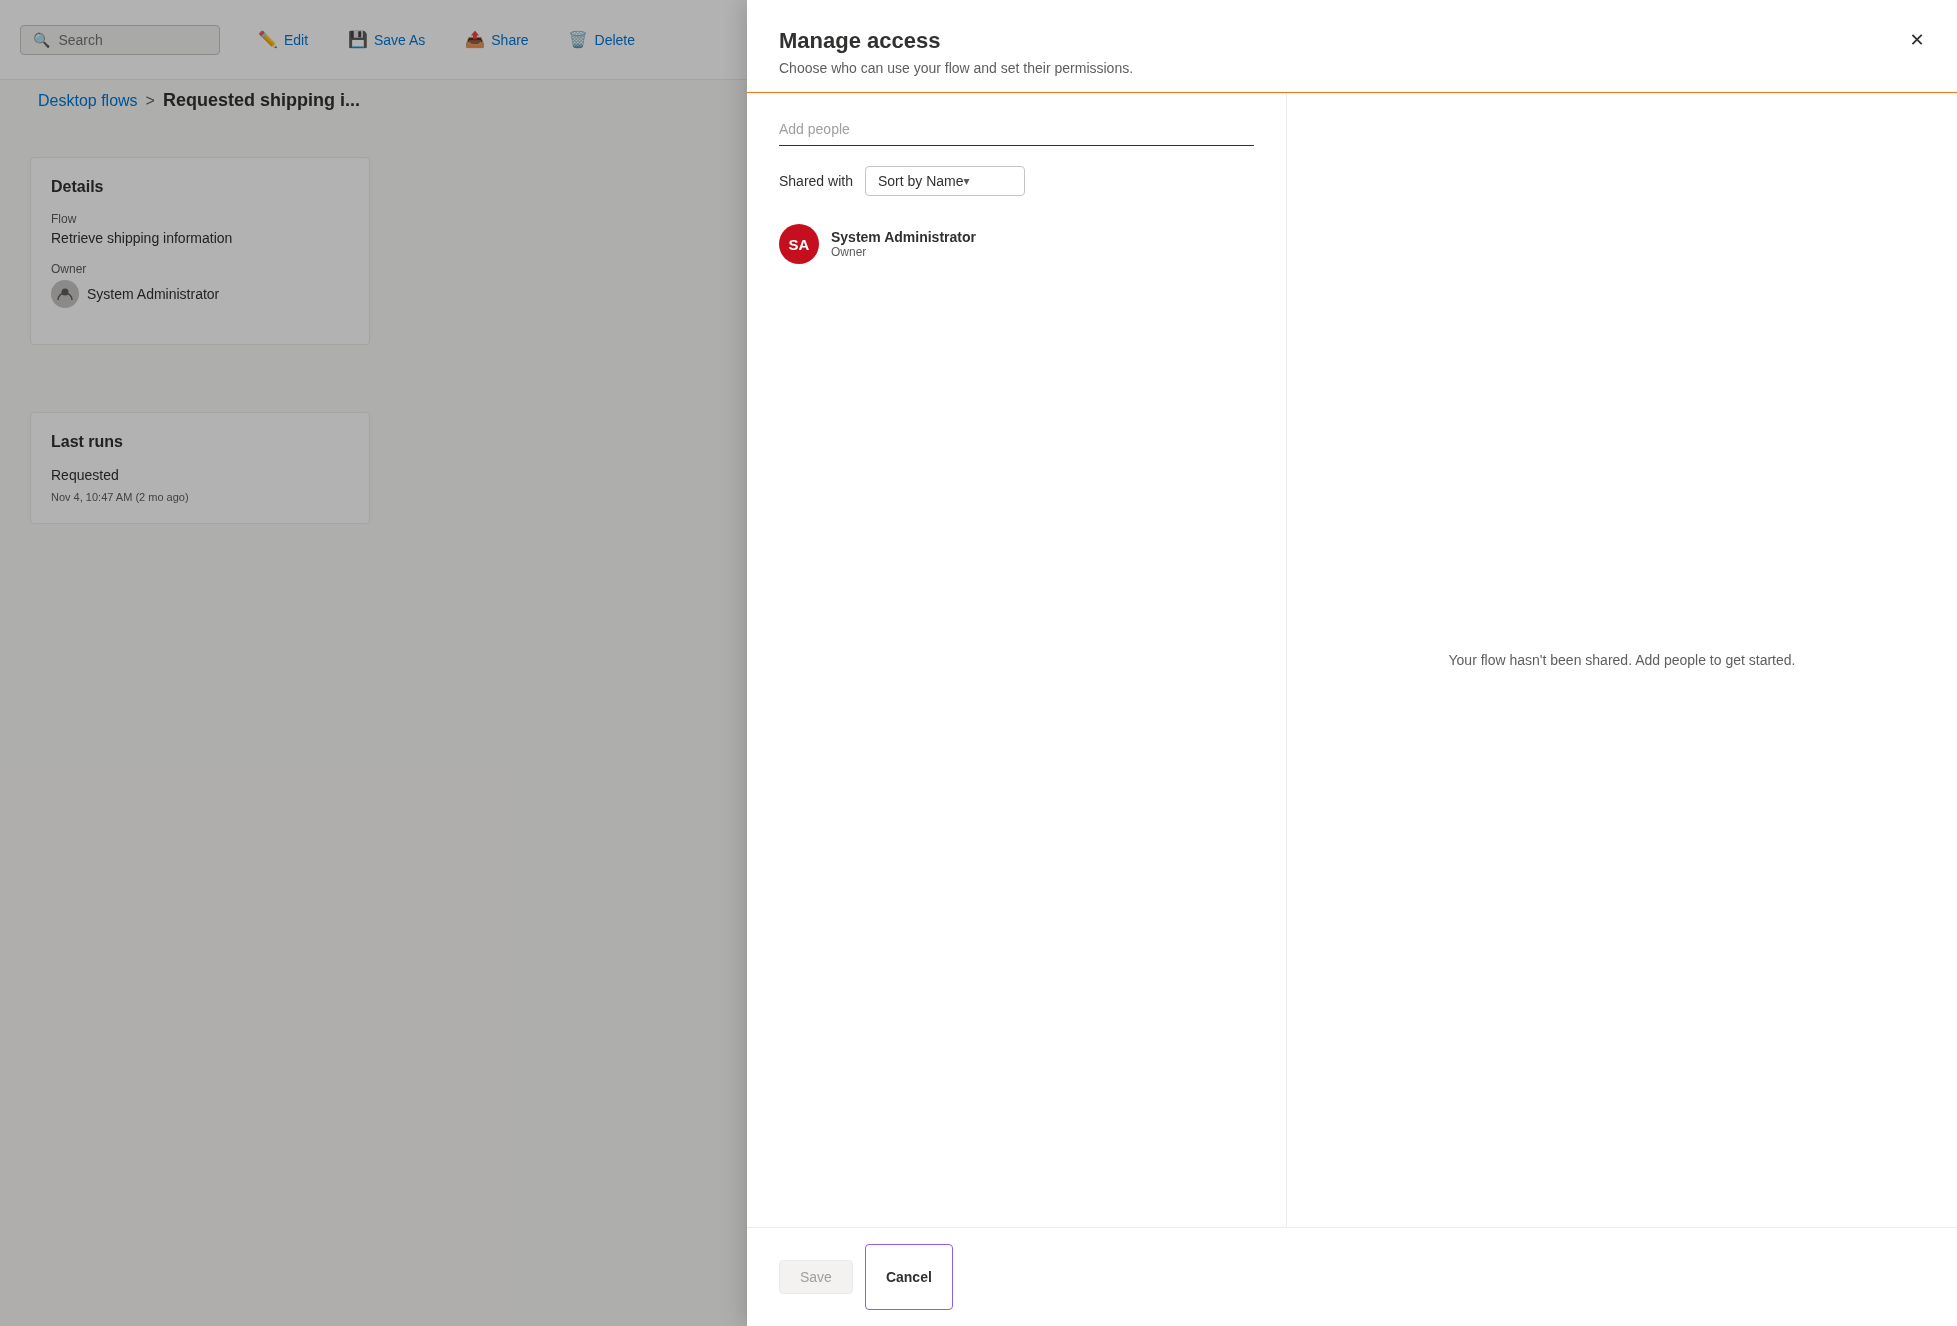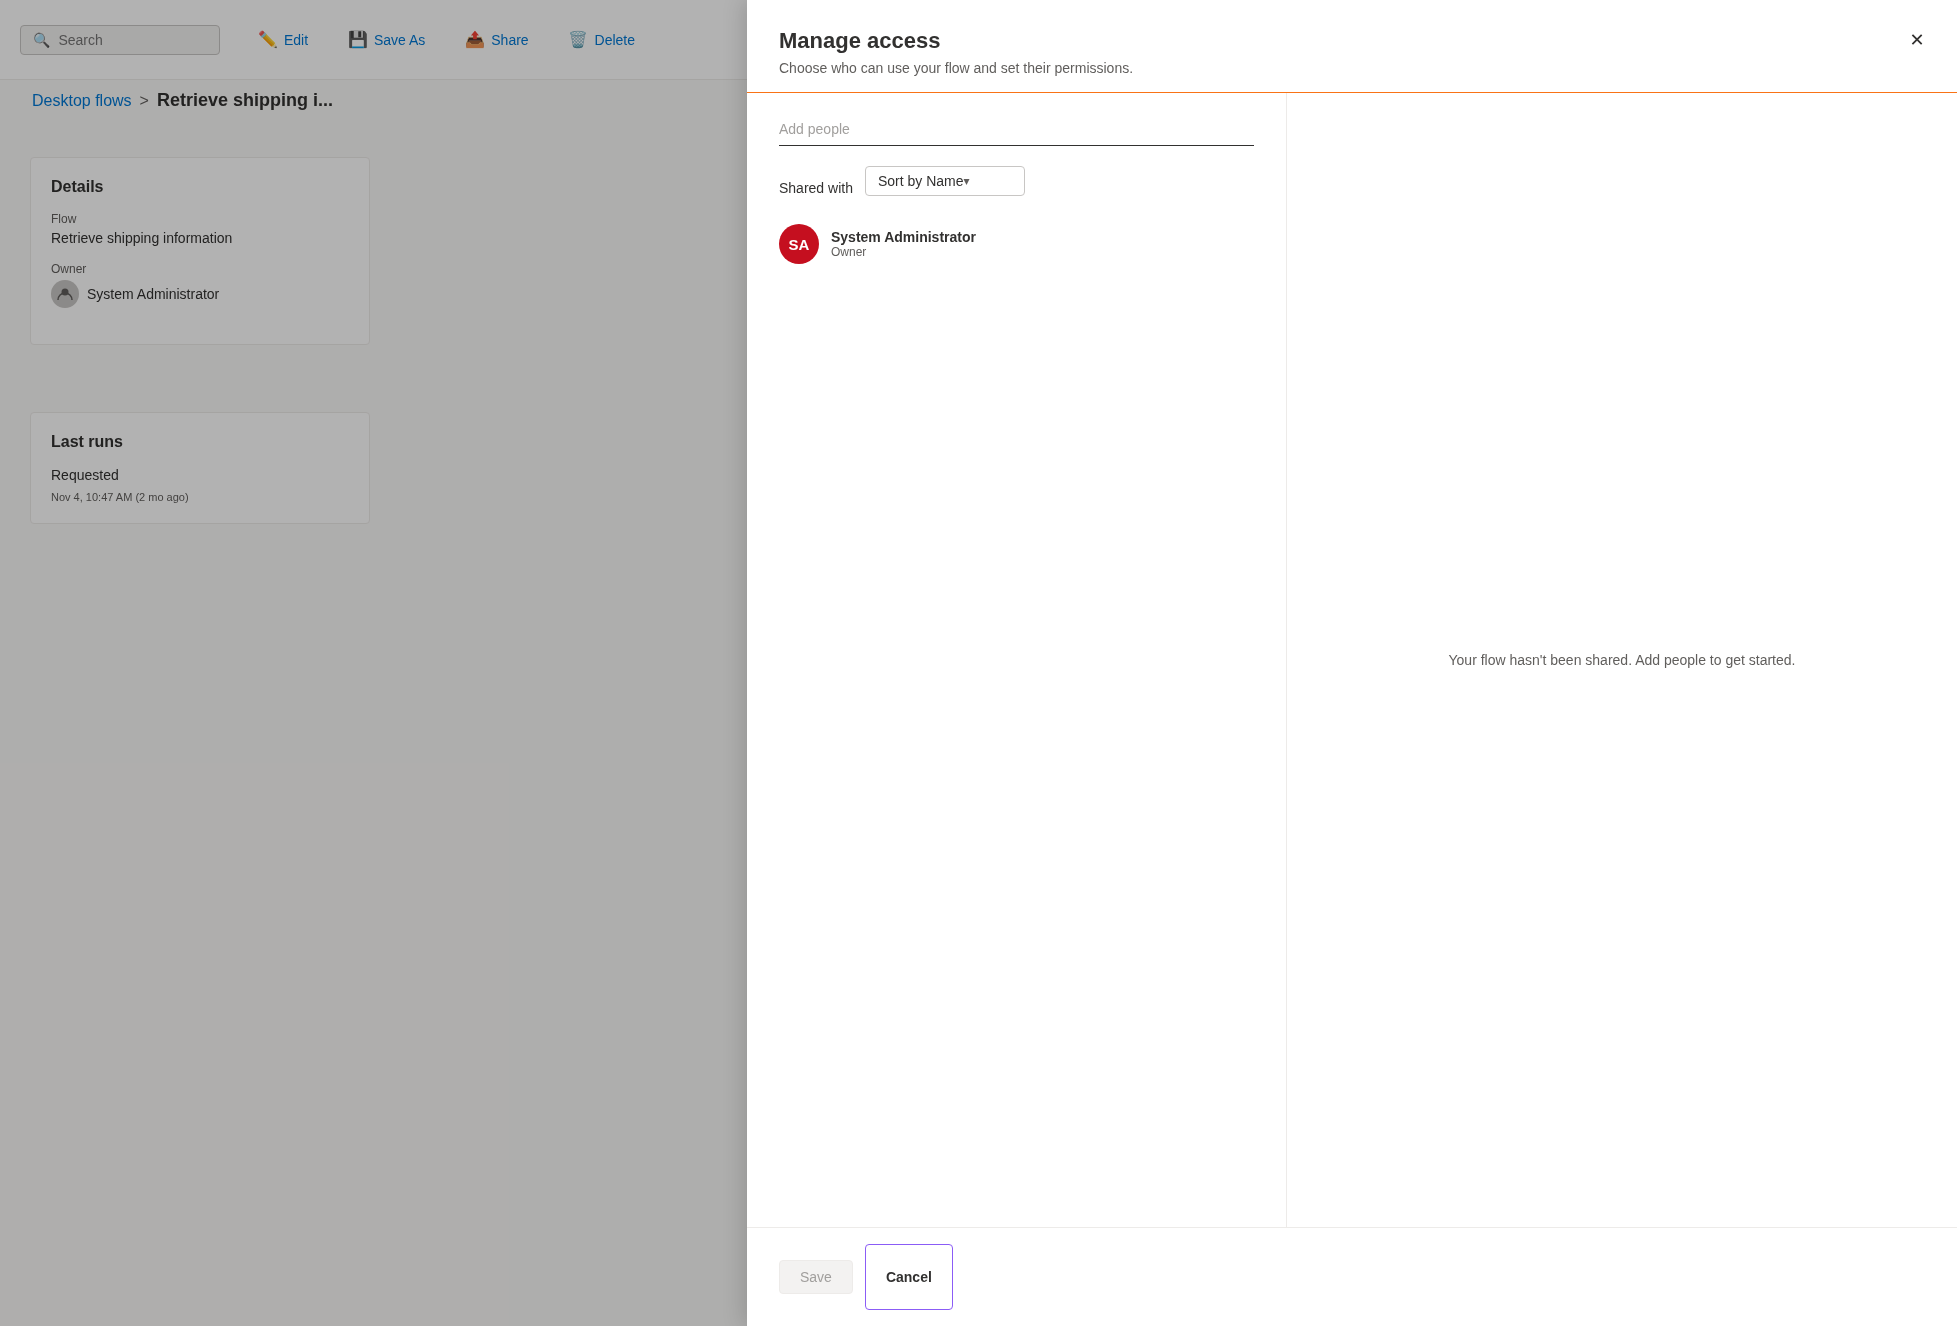--- a/index.html
+++ b/index.html
@@ -70,21 +70,21 @@
       cursor: pointer;
       background: none;
       border: none;
       padding: 4px 8px;
     }
     .toolbar-btn .btn-icon { font-size: 16px; }
 
     
     .breadcrumb {
       position: absolute;
-      top: 90px; left: 32px;
+      top: 90px; left: 38px;
       display: flex;
       align-items: center;
       gap: 8px;
       font-size: 16px;
       color: #605e5c;
     }
     .breadcrumb .bc-link {
       color: #0078d4;
       cursor: pointer;
     }
@@ -222,21 +222,21 @@
       padding: 4px 0 8px 0;
       width: 100%;
       color: #323130;
       background: transparent;
       margin-bottom: 20px;
     }
     .add-people-input::placeholder { color: #a19f9d; }
 
     .shared-with-row {
       display: flex;
-      align-items: flex-end;
+      align-items: center;
       gap: 12px;
       margin-bottom: 20px;
     }
     .shared-with-label {
       font-size: 14px;
       color: #323130;
       white-space: nowrap;
     }
     .sort-dropdown {
       display: flex;
@@ -348,21 +348,21 @@
       <button class="toolbar-btn">
         <span class="btn-icon">🗑️</span>
         <span>Delete</span>
       </button>
     </div>
   </div>
 
   <div class="breadcrumb">
     <span class="bc-link">Desktop flows</span>
     <span class="bc-sep">&gt;</span>
-    <span class="bc-current">Retrieve shipping i...</span>
+    <span class="bc-current">Requested shipping i...</span>
   </div>
 
   <div class="details-panel">
     <div class="panel-title">Details</div>
     <div class="detail-row">
       <div class="detail-label">Flow</div>
       <div class="detail-value">Retrieve shipping information</div>
     </div>
     <div class="detail-row">
       <div class="detail-label">Owner</div>

